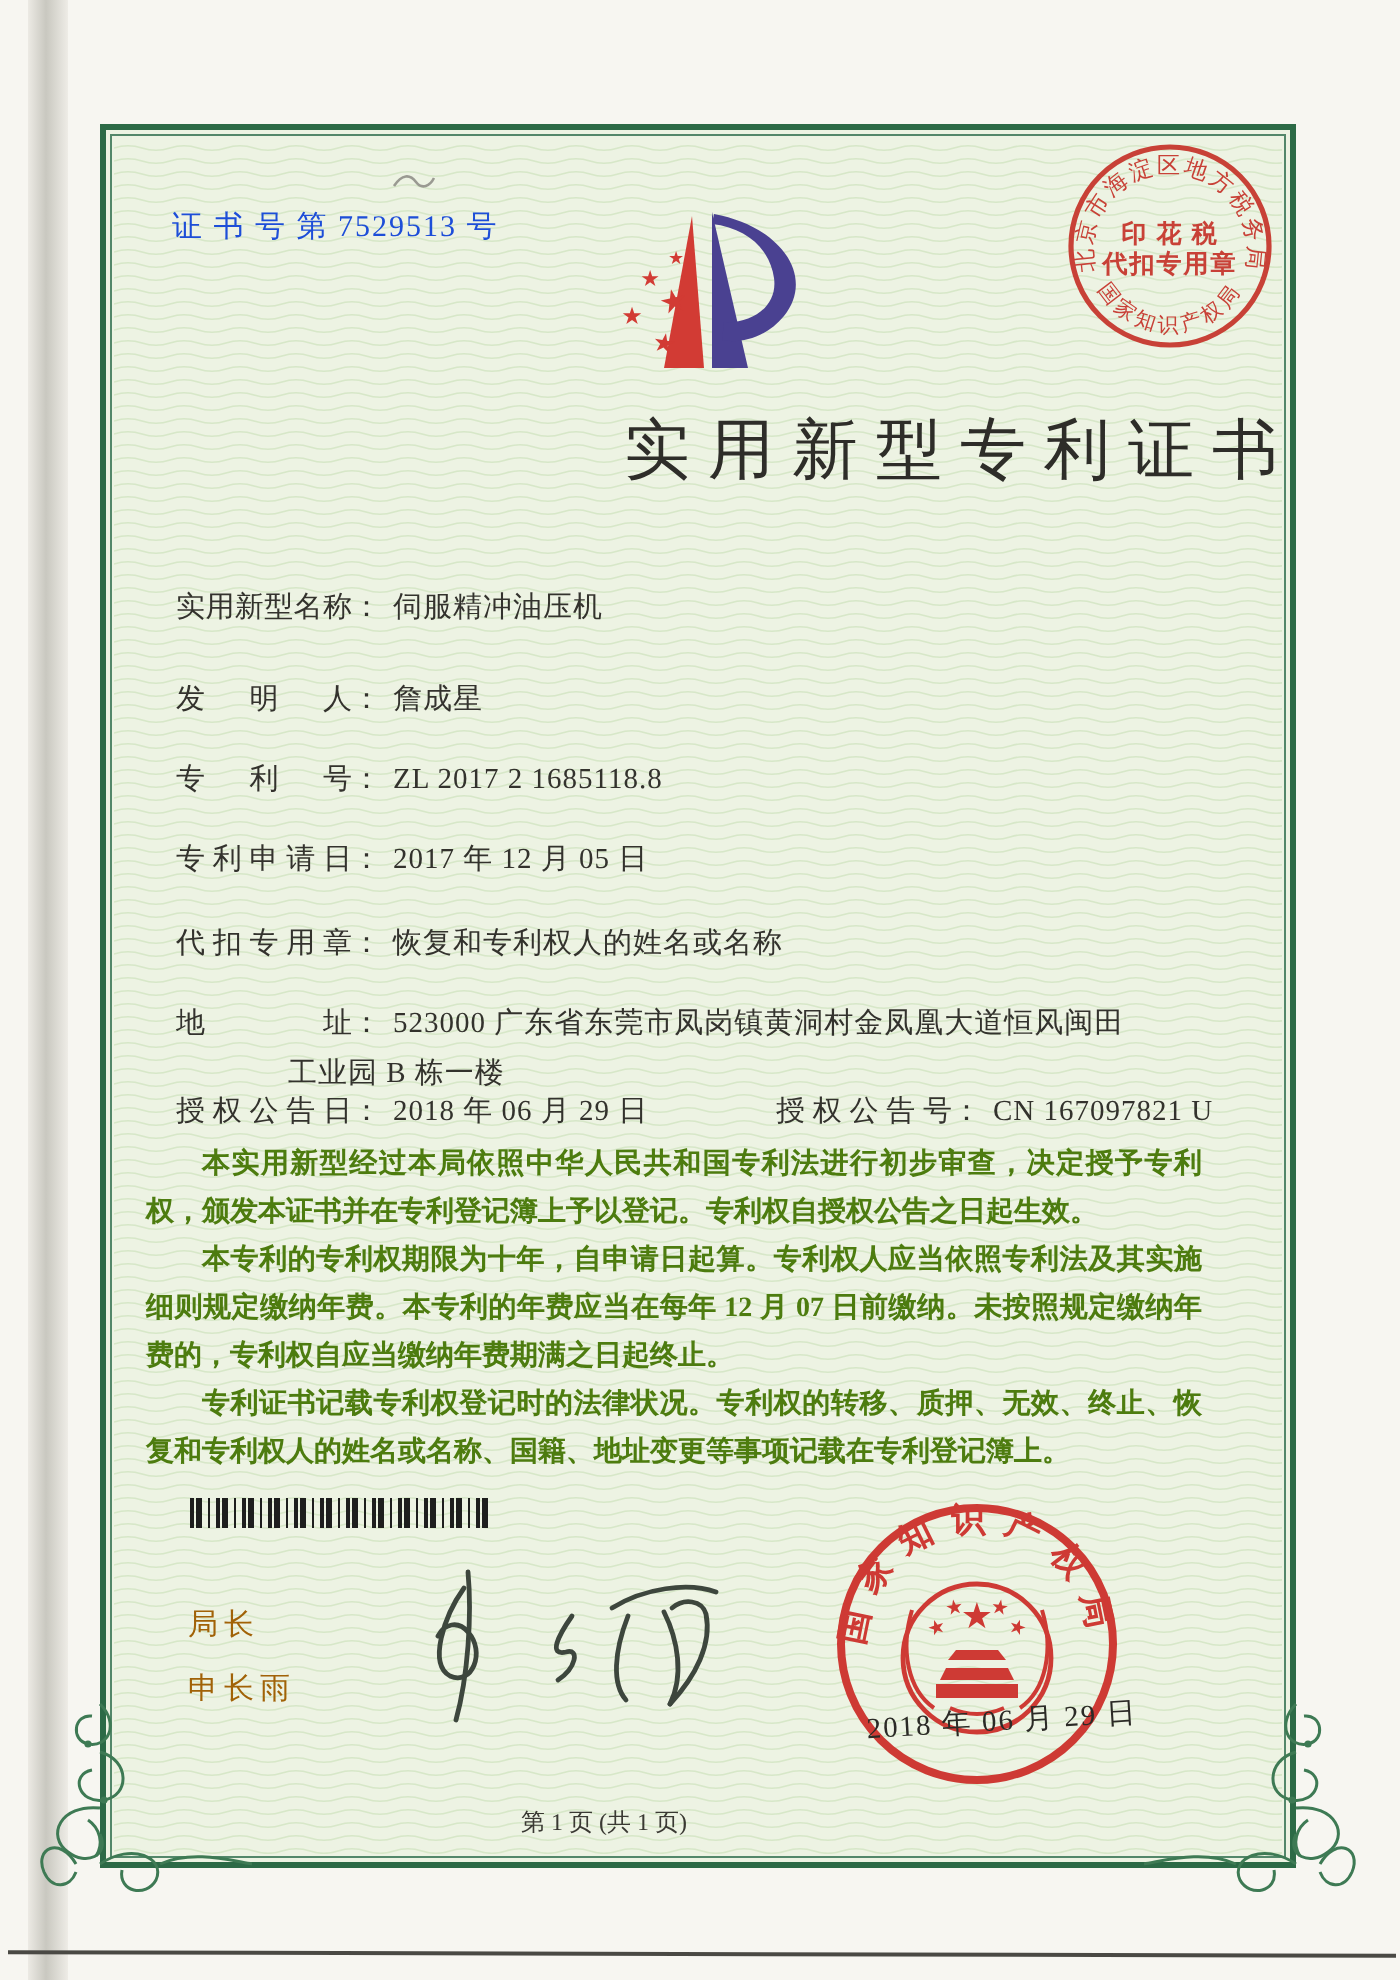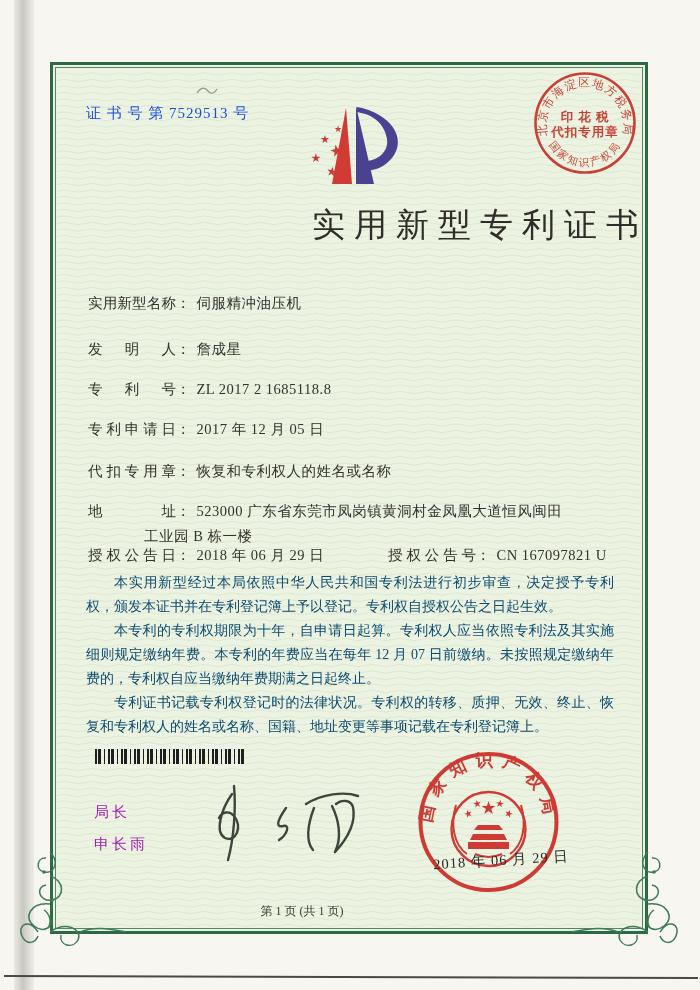--- a/index.html
+++ b/index.html
@@ -21,26 +21,26 @@
   #guilloche{position:absolute;inset:4px;width:584px;height:858px;}
   .cert-no{left:86px;top:104px;font-size:15px;letter-spacing:1px;color:#1d4ed8;}
   .title{left:50px;top:203px;width:598px;text-align:right;font-size:33px;
     letter-spacing:9px;color:#2e2d29;font-weight:500;white-space:nowrap;}
   
   .frow{position:absolute;left:88px;font-size:14.5px;color:#33322d;white-space:nowrap;}
   .flabel{display:inline-block;width:88px;text-align:justify;text-align-last:justify;}
   .fvalue{margin-left:6px;letter-spacing:.5px;}
   .fline2{display:block;margin-left:56px;margin-top:6px;letter-spacing:.5px;}
   
-  .bodytext{left:86px;top:571px;width:528px;font-size:14px;line-height:24px;
-    color:#0c4a6e;text-align:justify;}
+  .bodytext{left:73px;top:571px;width:528px;font-size:14px;line-height:24px;
+    color:#4d7c0f;text-align:justify;font-weight:bold;}
   .bodytext p{margin:0;text-indent:2em;}
   .barcode{left:95px;top:749px;width:152px;height:15px;
     background:repeating-linear-gradient(90deg,#1e1e1e 0 2px,transparent 2px 3px,#1e1e1e 3px 6px,transparent 6px 9px,#1e1e1e 9px 10px,transparent 10px 13px);}
-  .director{left:94px;font-size:15px;letter-spacing:3px;color:#a21caf;}
+  .director{left:94px;font-size:15px;letter-spacing:3px;color:#a16207;}
   .seal-date{left:426px;top:851px;width:150px;text-align:center;font-size:14.5px;
     letter-spacing:1px;color:#2b2a26;transform:rotate(-3.5deg);}
   .footer{left:50px;top:903px;width:504px;text-align:center;font-size:12px;color:#3a3933;}
   .squiggle{left:196px;top:86px;width:22px;height:10px;}
   svg text{font-family:"DejaVu Sans","Liberation Sans",sans-serif;}
   svg .cjk{font-family:"Liberation Serif","DejaVu Serif",serif;}
 </style>
 </head>
 <body>
 

